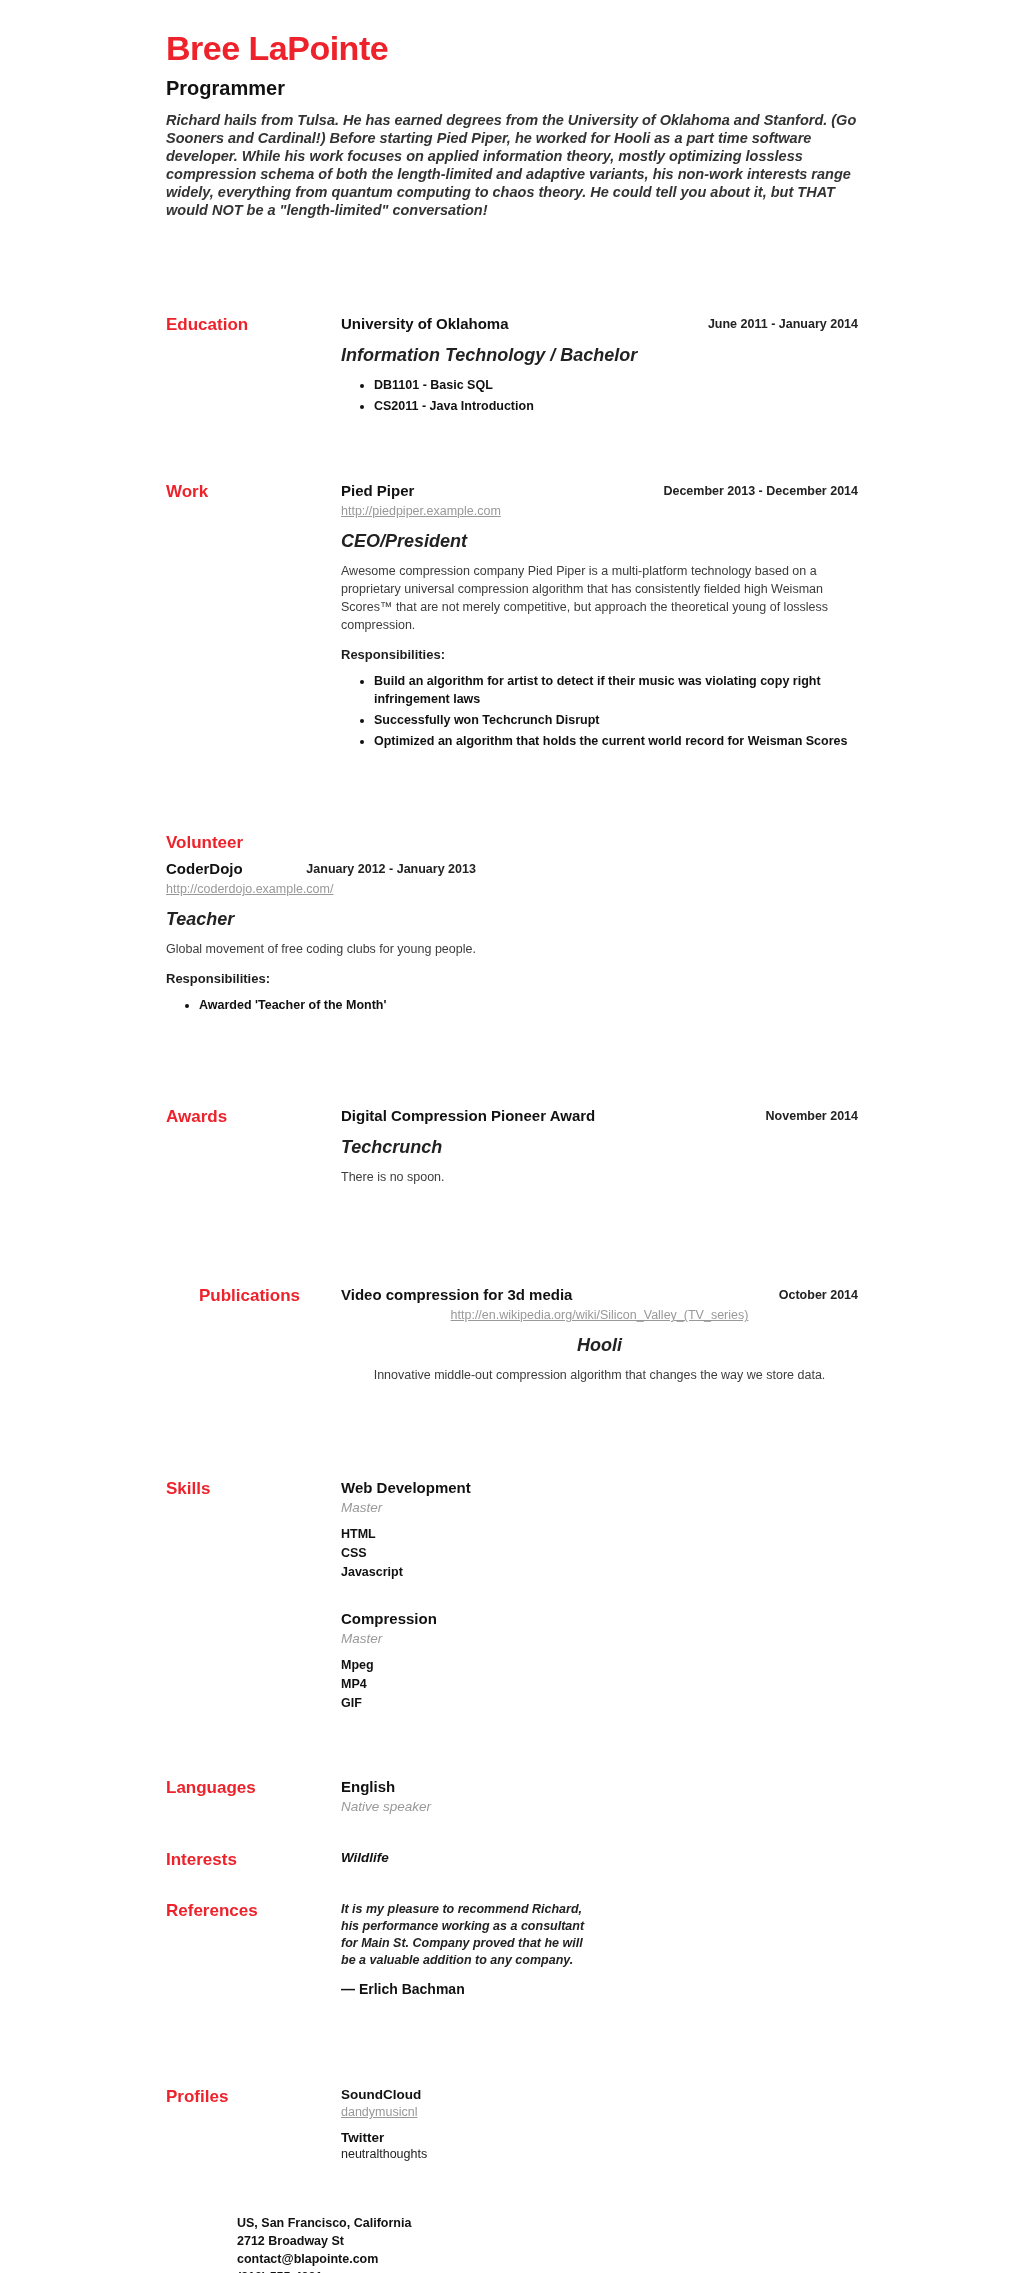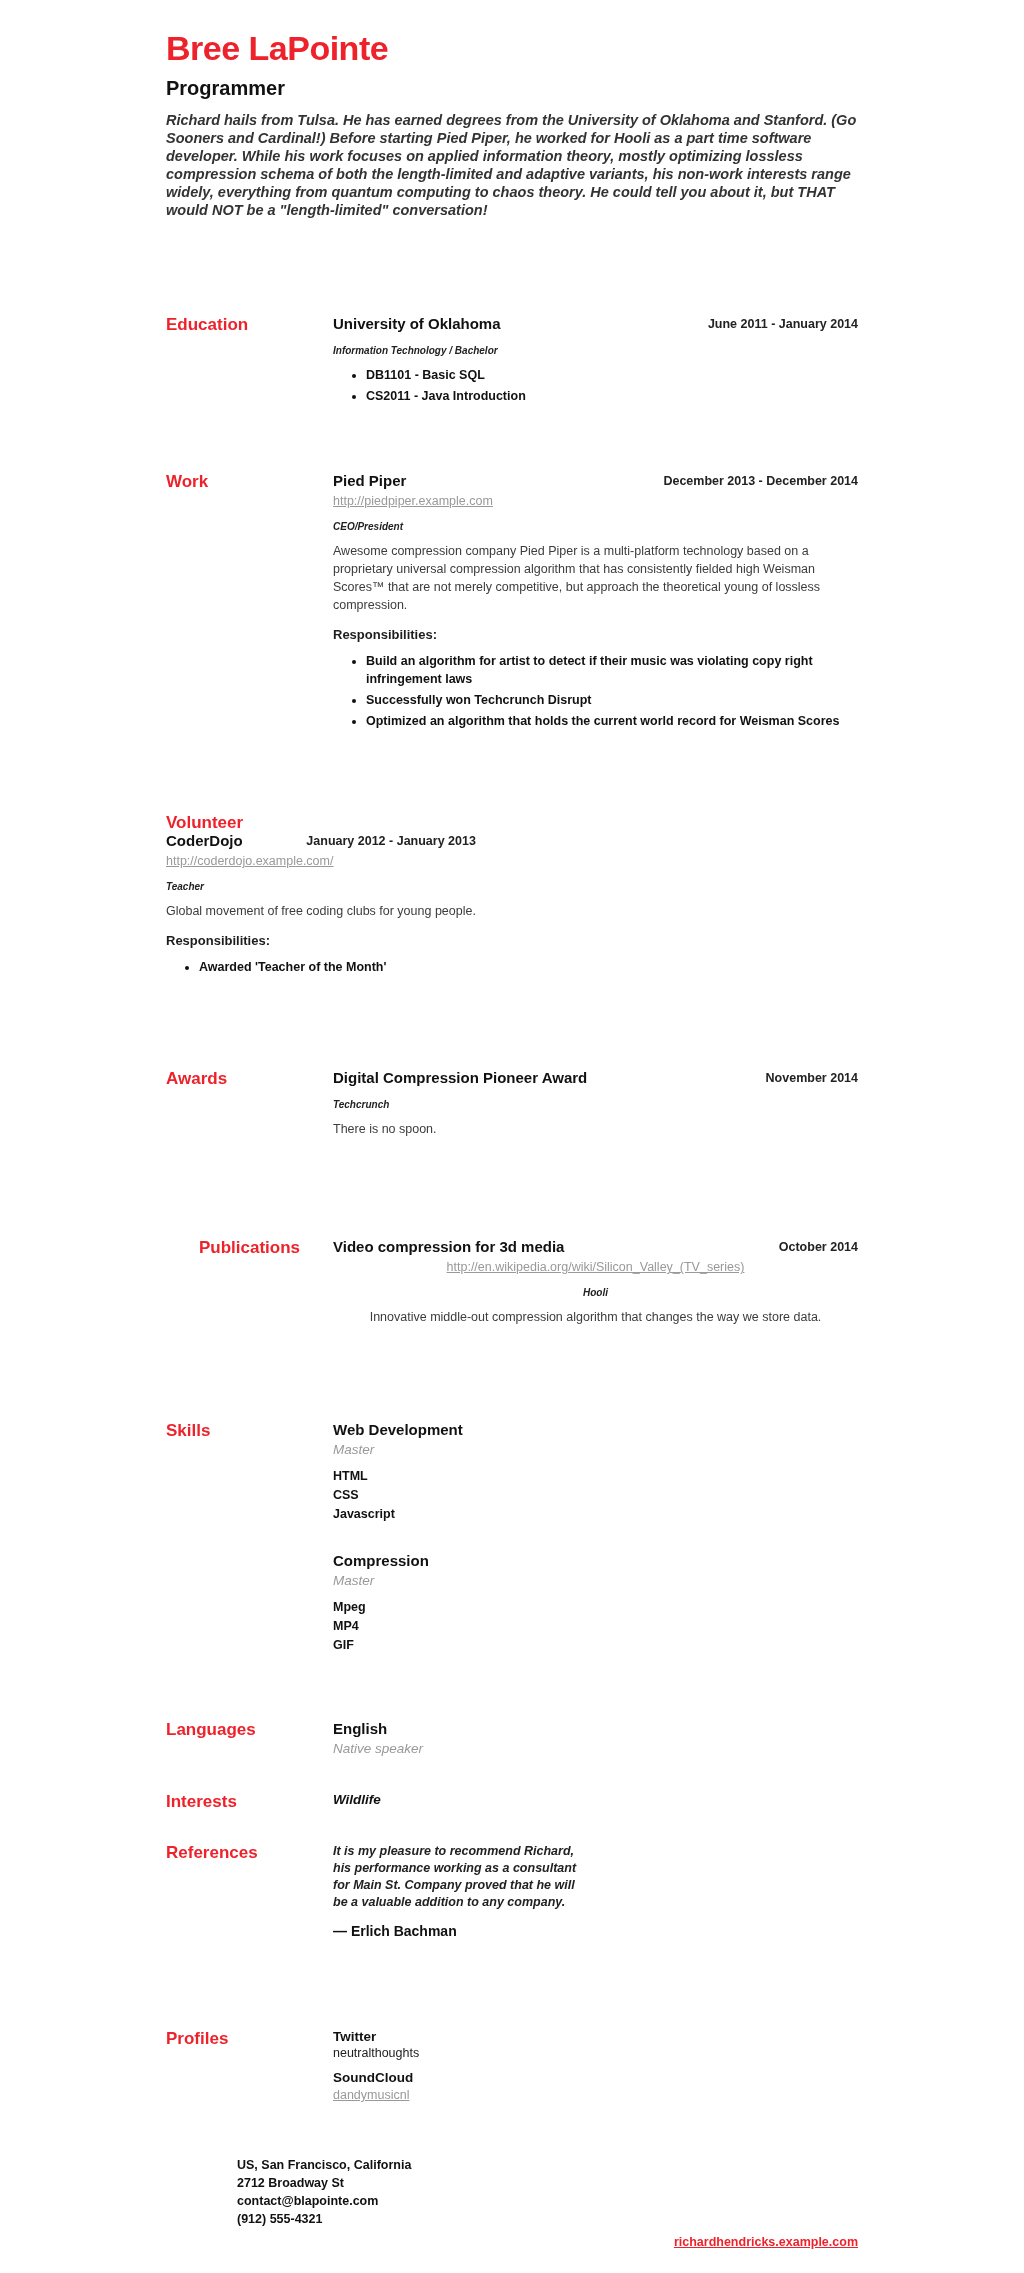--- a/index.html
+++ b/index.html
@@ -39,21 +39,21 @@
   }
   .summary{
     margin:11px 0 0;
     font-size:14.5px;
     line-height:18px;
     font-style:italic;
     font-weight:600;
     color:#333;
   }
   
-  .sec{display:flex;align-items:flex-start;}
+  .sec{display:flex;align-items:flex-start;gap:8px;}
   .sec-label{
     width:167px;
     flex:none;
     font-size:17px;
     line-height:1.15;
     font-weight:bold;
     color:var(--accent);
   }
   .sec-content{flex:1;min-width:0;}
   .sec-education{margin-top:96px;}
@@ -85,21 +85,21 @@
   .weblink{
     display:inline-block;
     margin-top:4px;
     font-size:12.5px;
     color:var(--muted);
     text-decoration:underline;
     cursor:pointer;
   }
   .position{
     margin-top:12px;
-    font-size:10px;
+    font-size:18px;
     font-weight:bold;
     font-style:italic;
     color:#222;
   }
   .para{
     margin-top:10px;
     font-size:12.5px;
     line-height:18px;
     color:#3c3c3c;
   }
@@ -305,26 +305,26 @@
     <div class="sec-content">
       <div class="quote">It is my pleasure to recommend Richard, his performance working as a consultant for Main St. Company proved that he will be a valuable addition to any company.</div>
       <div class="ref-name">— Erlich Bachman</div>
     </div>
   </section>
 
   <section class="sec sec-profiles">
     <div class="sec-label">Profiles</div>
     <div class="sec-content">
       <div class="profile">
+        <div class="network">SoundCloud</div>
+        <a class="username-link">dandymusicnl</a>
+      </div>
+      <div class="profile">
         <div class="network">Twitter</div>
         <div class="username">neutralthoughts</div>
-      </div>
-      <div class="profile">
-        <div class="network">SoundCloud</div>
-        <a class="username-link">dandymusicnl</a>
       </div>
     </div>
   </section>
 
   <div class="contact">
     <div>US, San Francisco, California</div>
     <div>2712 Broadway St</div>
     <div>contact@blapointe.com</div>
     <div>(912) 555-4321</div>
   </div>

